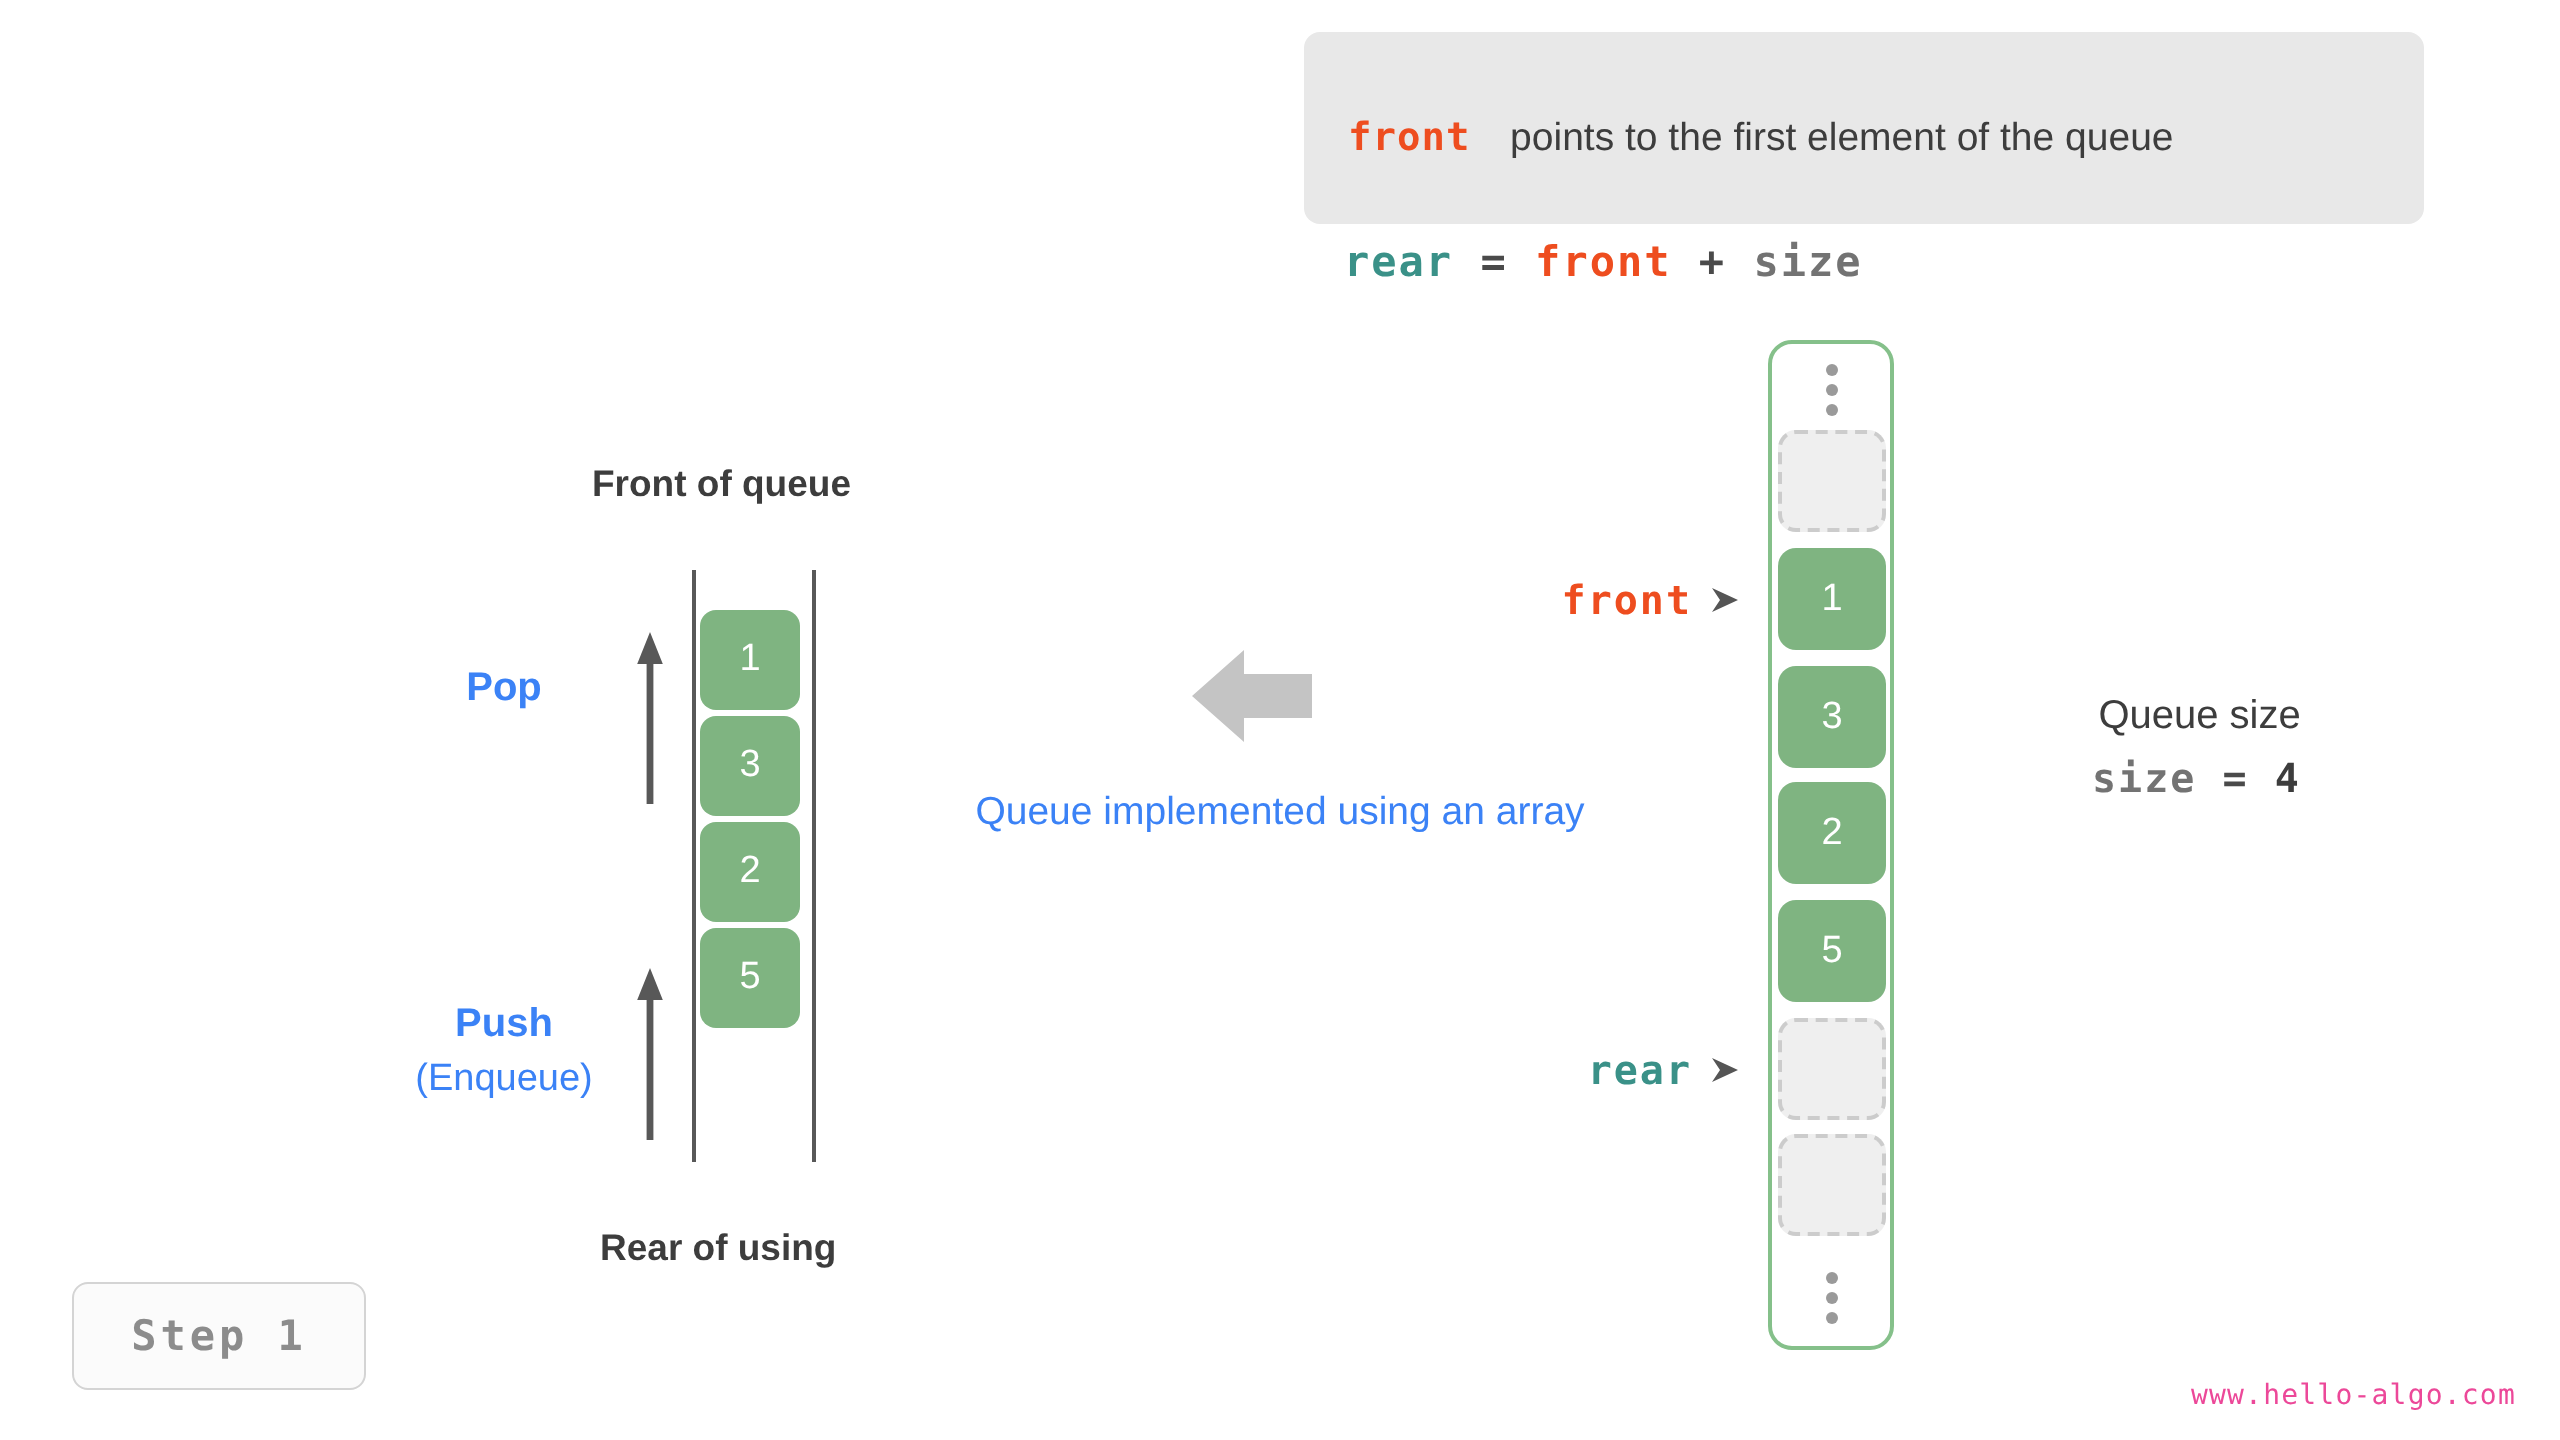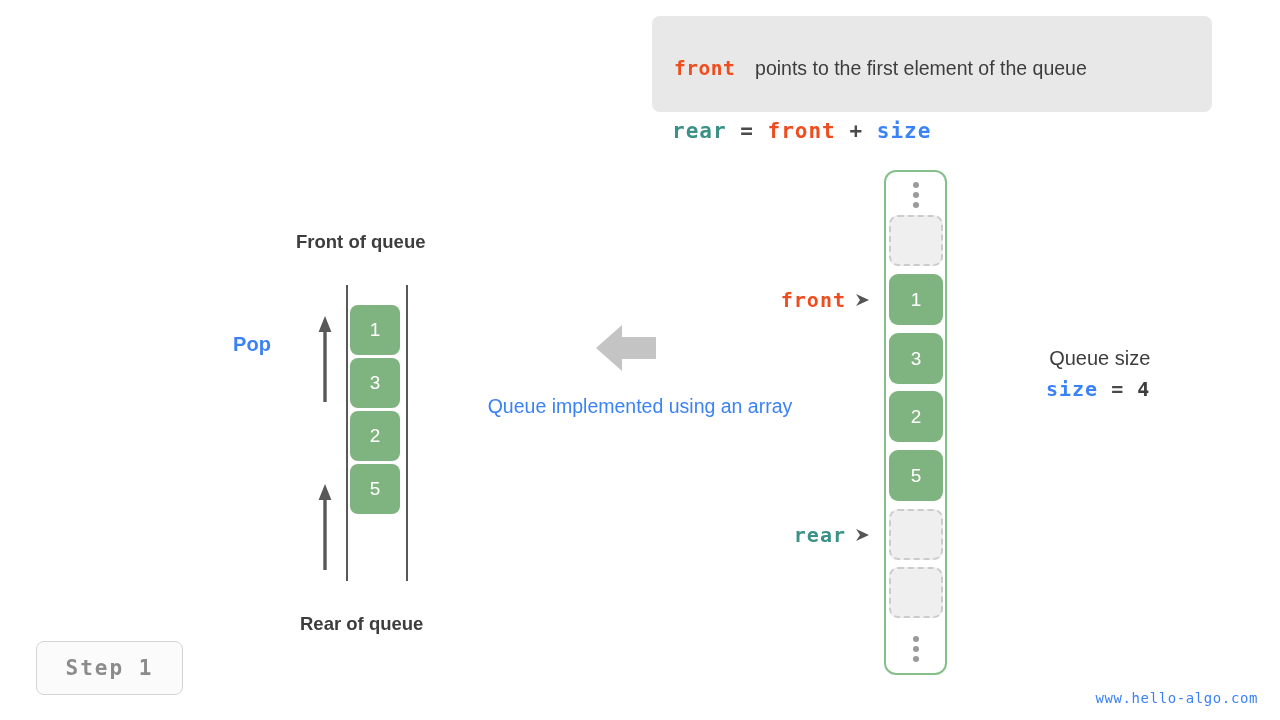--- a/index.html
+++ b/index.html
@@ -44,21 +44,21 @@
     margin-top: 21px;
   }
   .note-line .kw {
     font-family: "DejaVu Sans Mono", "Liberation Mono", monospace;
     font-weight: bold;
     font-size: 19.5px;
     letter-spacing: 0.5px;
   }
   .kw.front { color: #ee4d1f; }
   .kw.rear  { color: #3a9188; }
-  .kw.size  { color: #3b82f6; }
+  .kw.size  { color: #737373; }
   .note-gap { display: inline-block; width: 9px; }
 
   
   #formula {
     left: 672px;
     top: 119px;
     font-family: "DejaVu Sans Mono", "Liberation Mono", monospace;
     font-weight: bold;
     font-size: 21px;
     letter-spacing: 1px;
@@ -245,21 +245,21 @@
     letter-spacing: 2px;
     color: #8c8c8c;
   }
 
   
   #watermark {
     right: 22px; bottom: 14px;
     font-family: "DejaVu Sans Mono", "Liberation Mono", monospace;
     font-size: 14px;
     letter-spacing: 0.6px;
-    color: #3b82f6;
+    color: #ec4899;
     white-space: nowrap;
     text-align: right;
   }
 </style>
 </head>
 <body>
 
 <div class="canvas">
 
   <div class="abs" id="note-box">
@@ -272,32 +272,36 @@
 
   <div class="abs" id="formula">
     <span class="kw rear">rear</span>
     <span class="op">=</span>
     <span class="kw front">front</span>
     <span class="op">+</span>
     <span class="kw size">size</span>
   </div>
 
   <div class="abs" id="front-of-queue-label">Front of queue</div>
-  <div class="abs" id="rear-of-queue-label">Rear of queue</div>
+  <div class="abs" id="rear-of-queue-label">Rear of using</div>
 
   <div class="abs rail" id="rail-left"></div>
   <div class="abs rail" id="rail-right"></div>
 
   <div class="abs queue-cell" id="lq-cell-0">1</div>
   <div class="abs queue-cell" id="lq-cell-1">3</div>
   <div class="abs queue-cell" id="lq-cell-2">2</div>
   <div class="abs queue-cell" id="lq-cell-3">5</div>
 
   <div class="abs op-label" id="pop-label">
     <div class="op-title">Pop</div>
+  </div>
+  <div class="abs op-label" id="push-label">
+    <div class="op-title">Push</div>
+    <div class="op-sub">(Enqueue)</div>
   </div>
 
   <svg class="abs up-arrow" id="pop-arrow" viewBox="0 0 14 86">
     <path d="M7 86 L7 16" stroke="#585858" stroke-width="3.4" fill="none"></path>
     <path d="M7 0 L13.4 16 L0.6 16 Z" fill="#585858"></path>
   </svg>
   <svg class="abs up-arrow" id="push-arrow" viewBox="0 0 14 86">
     <path d="M7 86 L7 16" stroke="#585858" stroke-width="3.4" fill="none"></path>
     <path d="M7 0 L13.4 16 L0.6 16 Z" fill="#585858"></path>
   </svg>

